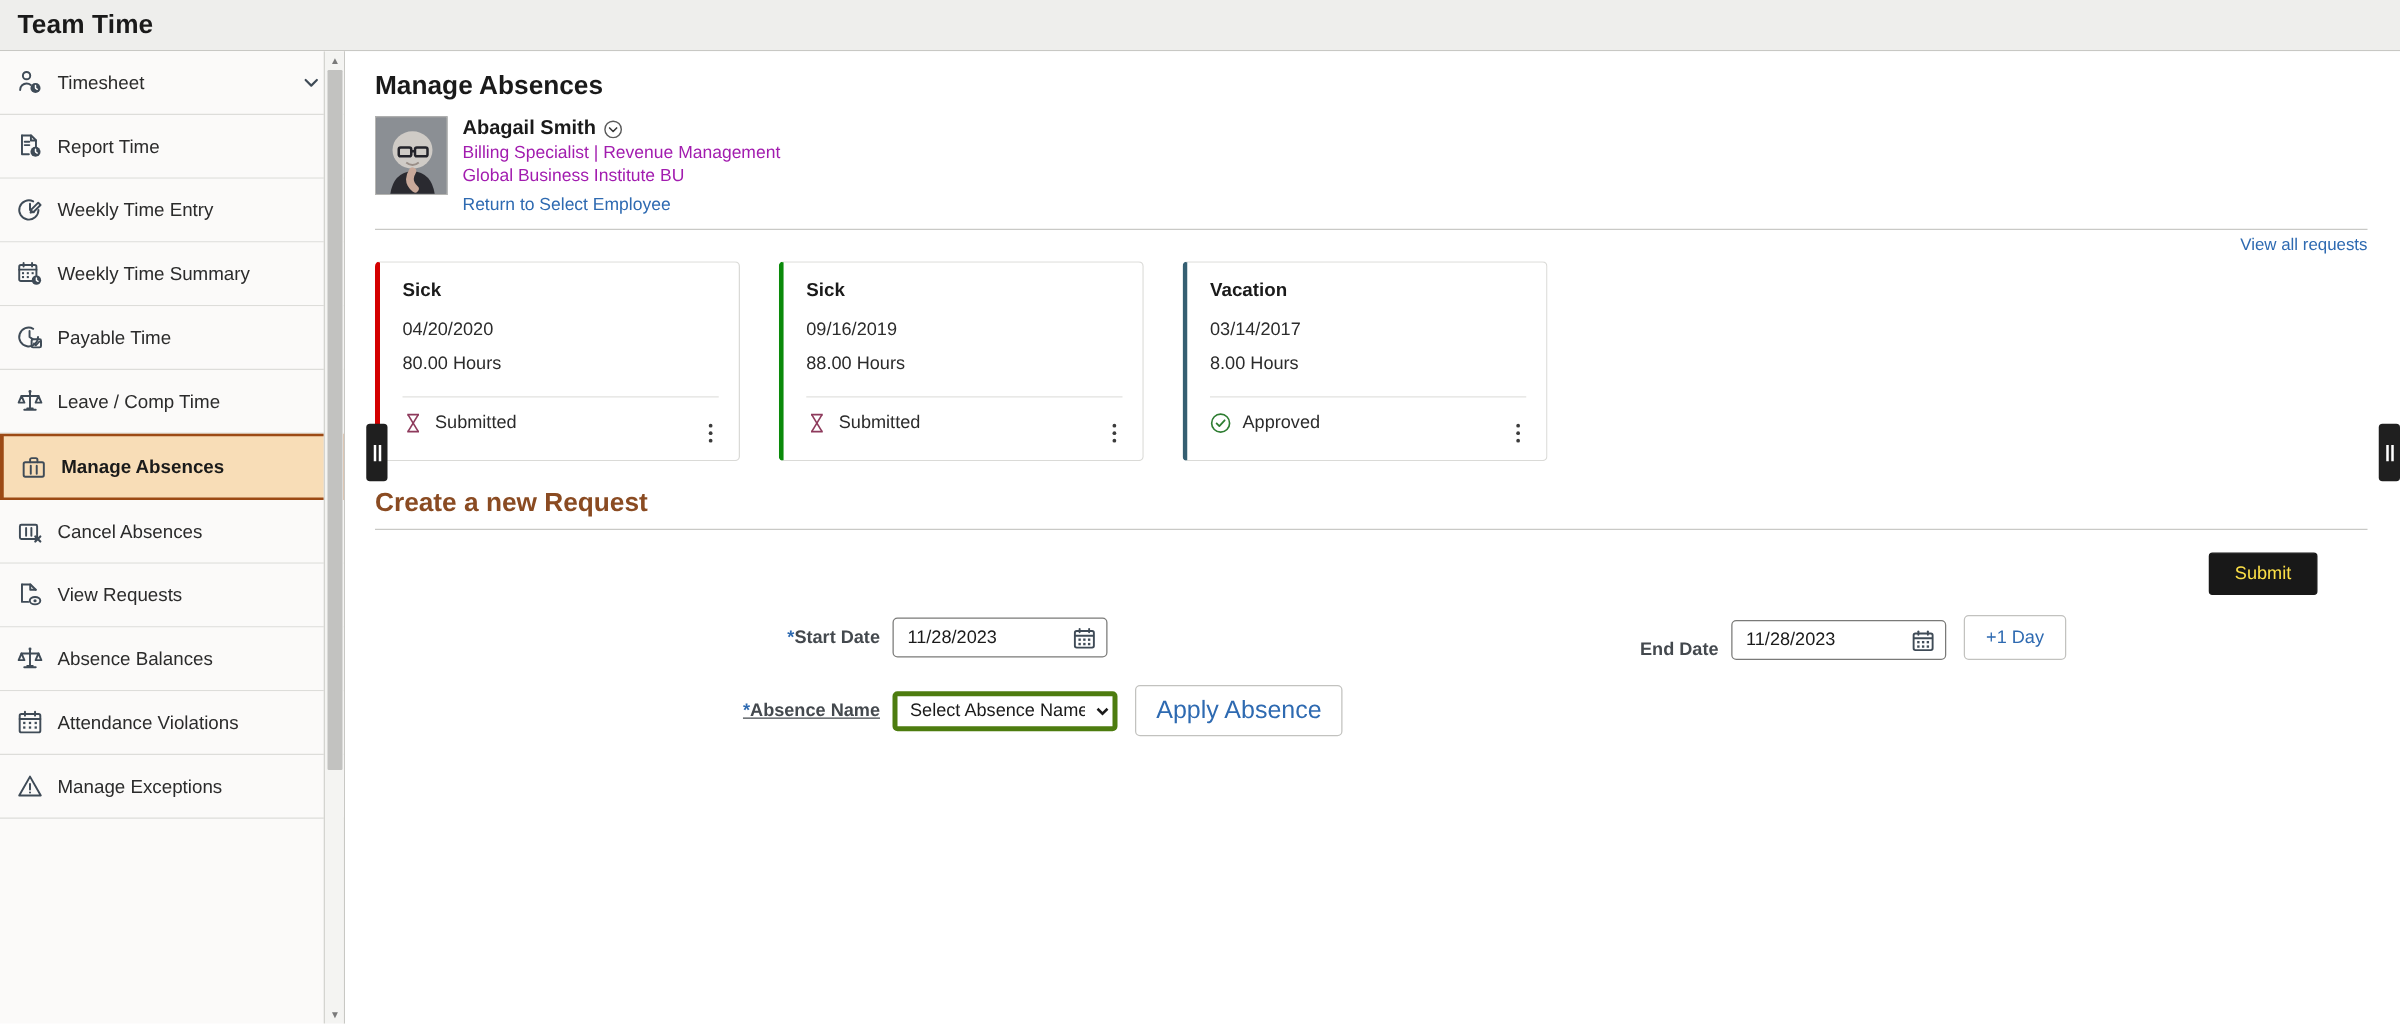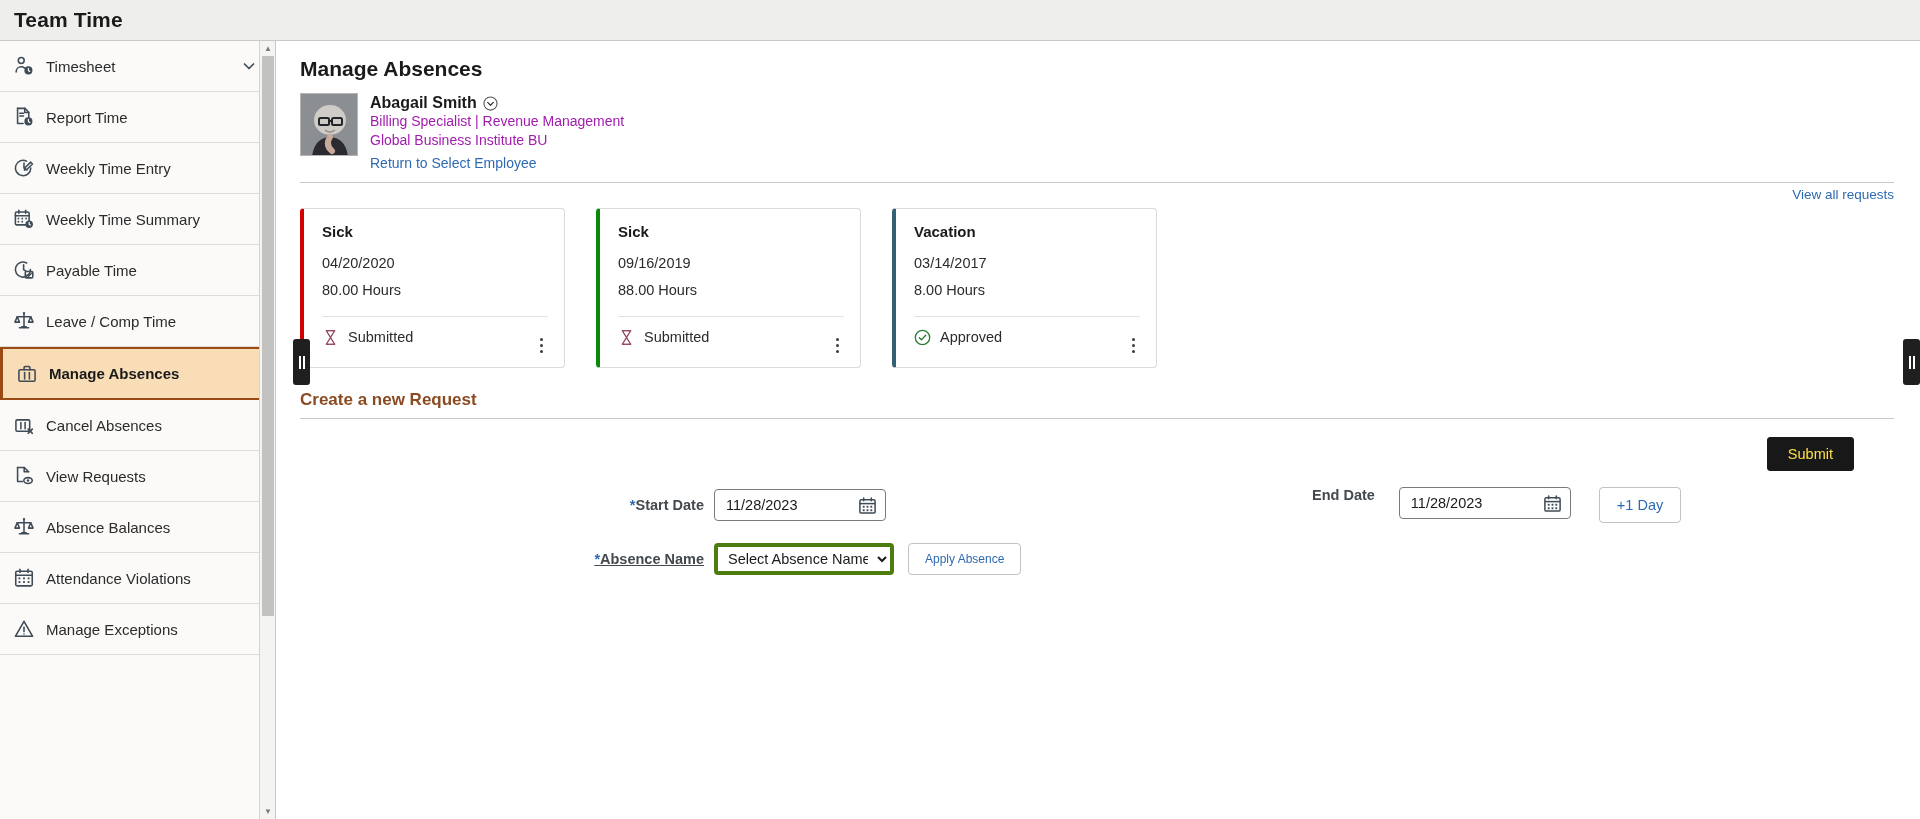--- a/index.html
+++ b/index.html
@@ -173,21 +173,21 @@
     display: flex; justify-content: flex-end;
     margin: 4px 0 6px 0;
   }
   .viewall-link {
     font-size: 13.5px; color: #2e6ab1; cursor: pointer; text-decoration: none;
   }
 
   
   .cards { display: flex; gap: 31px; }
   .card {
-    width: 265px;
+    width: 292px;
     background: #fff;
     border: 1px solid #dadad7;
     border-radius: 4px;
     border-left-width: 4px;
     border-left-style: solid;
     padding: 14px 16px 0 18px;
     position: relative;
     min-height: 160px;
   }
   .card .c-type { font-size: 15px; font-weight: bold; color: #1a1a1a; }
@@ -203,21 +203,21 @@
   .card .c-kebab {
     position: absolute; right: 14px; bottom: 12px;
     width: 18px; height: 20px;
     display: flex; flex-direction: column; align-items: center; justify-content: center; gap: 3px;
     cursor: pointer;
   }
   .card .c-kebab i { width: 3px; height: 3px; background: #3b3b3b; border-radius: 50%; display:block; }
 
   
   .section-head {
-    font-size: 17px; font-weight: bold; color: #8a4b22;
+    font-size: 21px; font-weight: bold; color: #8a4b22;
     margin: 22px 0 0 0;
   }
   .section-rule { border: none; border-top: 1px solid #c9c9c6; margin: 8px 0 0 0; }
 
   .submit-row { display: flex; justify-content: flex-end; margin-top: 18px; padding-right: 40px;}
   .btn-submit {
     background: #181818;
     color: #fde047;
     border: 1px solid #181818;
     border-radius: 3px;
@@ -266,27 +266,27 @@
     padding: 0 6px;
     font-family: "Liberation Sans", sans-serif;
   }
 
   .btn-link-box {
     margin-left: 14px;
     border: 1px solid #c2c2bf;
     border-radius: 4px;
     background: #fff;
     color: #2e6ab1;
-    font-size: 12px;
+    font-size: 20px;
     padding: 8px 16px;
     cursor: pointer;
     font-family: "Liberation Sans", sans-serif;
   }
 
-  .right-group { display: flex; align-items: flex-start; gap: 14px; }
+  .right-group { display: flex; align-items: flex-end; }
   .btn-plusday {
     margin-left: 14px;
     border: 1px solid #c2c2bf;
     border-radius: 4px;
     background: #fff;
     color: #2e6ab1;
     font-size: 14.5px;
     padding: 9px 17px;
     cursor: pointer;
     font-family: "Liberation Sans", sans-serif;

